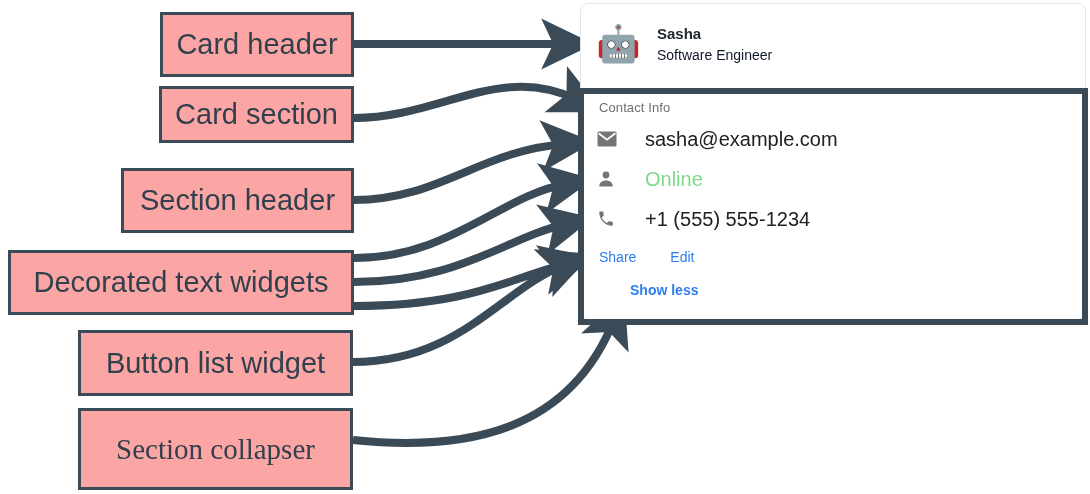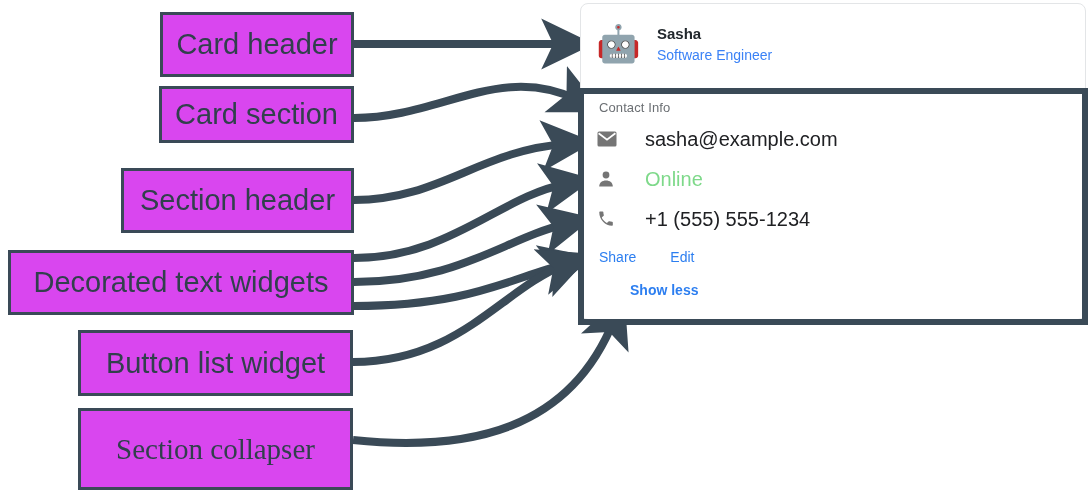--- a/index.html
+++ b/index.html
@@ -7,21 +7,21 @@
   #root{position:relative;width:1090px;height:494px;overflow:hidden;background:#fff;}
 
   
   #anno{position:absolute;left:0;top:0;width:1090px;height:494px;pointer-events:none;}
 
   
   .lbl{
     position:absolute;
     box-sizing:border-box;
     border:3px solid #3a4a57;
-    background:#d946ef;
+    background:#fca5a5;
     display:flex;align-items:center;justify-content:center;
     color:#31404c;
     font-size:29px;
     line-height:1;
     white-space:nowrap;
     letter-spacing:0px;
   }
 
   
   #card{
@@ -42,21 +42,21 @@
   #avatar{
     width:44px;height:44px;
     flex:0 0 44px;
     display:flex;align-items:center;justify-content:center;
     font-size:36px;
     line-height:1;
     margin-right:16px;
   }
   #hdr-text{display:flex;flex-direction:column;justify-content:center;gap:4px;}
   #hdr-title{font-size:15px;font-weight:bold;color:#22282d;line-height:1.2;}
-  #hdr-sub{font-size:14px;color:#3b82f6;line-height:1.2;}
+  #hdr-sub{font-size:14px;color:#0f172a;line-height:1.2;}
 
   #card-section{
     padding:14px 16px 14px 16px;
     box-sizing:border-box;
   }
   .section-header{
     font-size:13px;
     color:#6b6f73;
     padding-left:2px;
     margin-bottom:4px;

